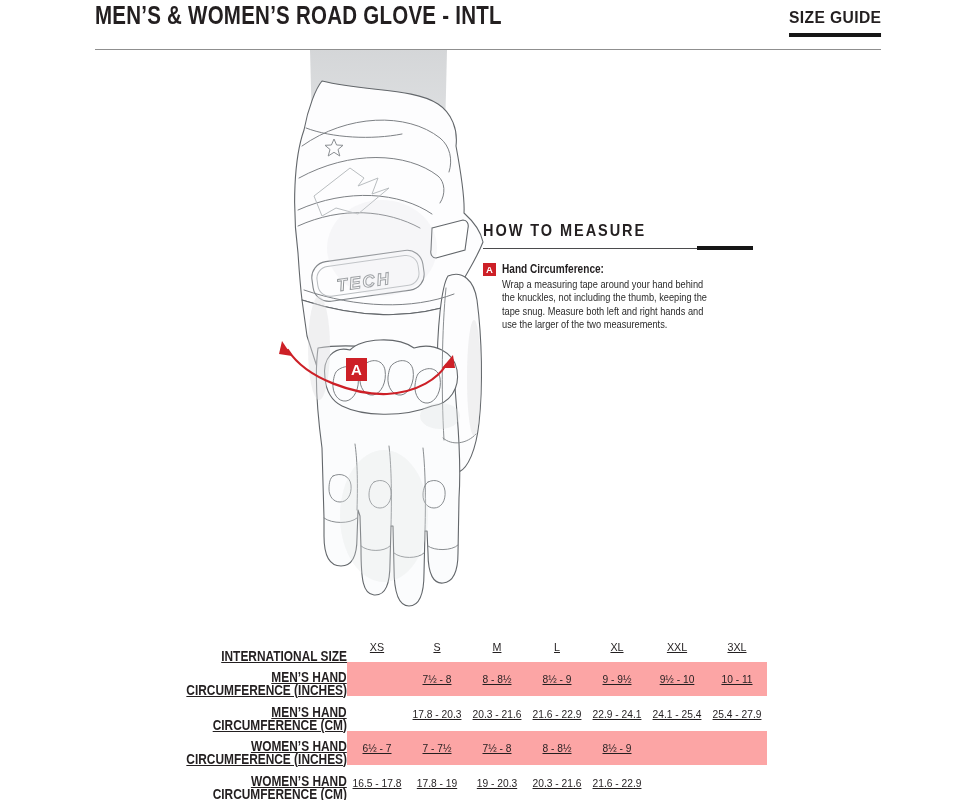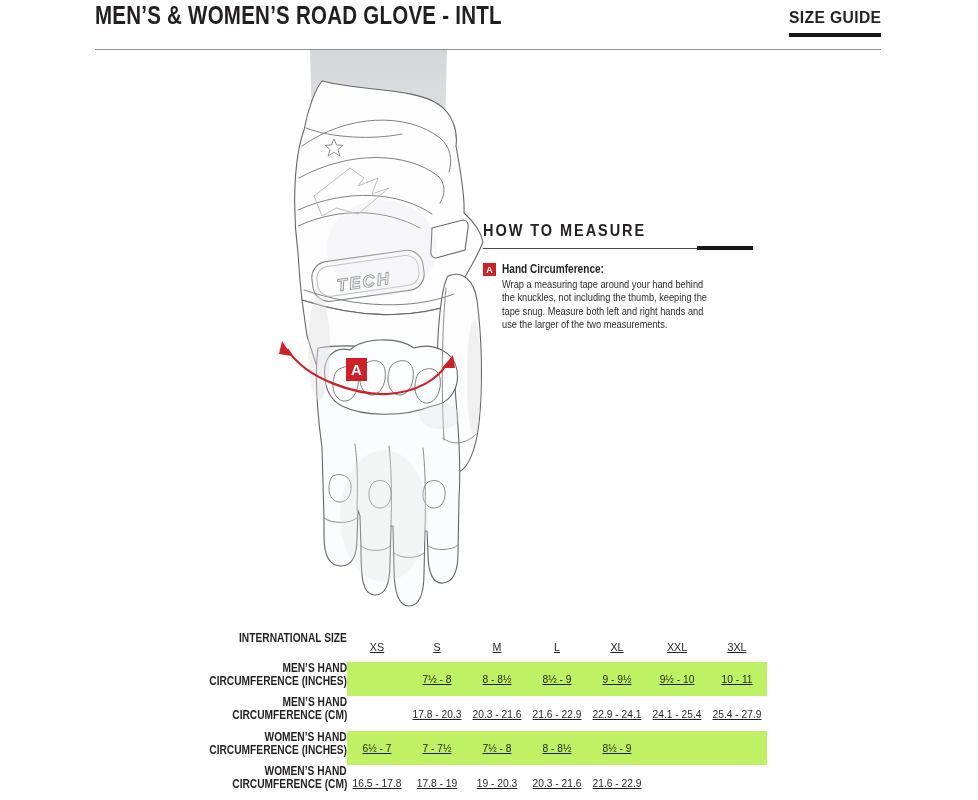--- a/index.html
+++ b/index.html
@@ -32,26 +32,26 @@
   .measure-item-title { font-size:12px; font-weight:bold; margin-bottom:2px; }
   .measure-item-body { font-size:11px; line-height:13.4px; color:#2b2b2b; }
 
   
   .size-table { position:absolute; left:230px; top:632px; width:537px; }
   .trow { display:flex; align-items:stretch; }
   .trow.head { height:30px; }
   .trow.r1, .trow.r3 { height:34px; }
   .trow.r2, .trow.r4 { height:35px; }
   .tlabel { width:117px; flex:none; display:flex; flex-direction:column;
-            justify-content:flex-start; align-items:flex-end; text-align:right;
-            font-weight:bold; font-size:12px; line-height:12.5px; }
+            justify-content:flex-end; align-items:flex-end; text-align:right;
+            font-weight:bold; font-size:14px; line-height:12.5px;text-decoration:underline; }
   .tlabel span { white-space:nowrap; transform:scaleX(.85); transform-origin:right center; }
   .tdata { width:420px; flex:none; display:grid; grid-template-columns:repeat(7,1fr);
            align-items:center;text-decoration:underline; }
-  .tdata.shaded { background:#bef264; }
+  .tdata.shaded { background:#fca5a5; }
   .tcell { text-align:center; font-size:11px; white-space:nowrap;
            transform:scaleX(.93); transform-origin:center center; }
   .trow.head .tcell { font-size:11.5px; color:#221e1f; }
 
   
   .glove-wrap { position:absolute; left:262px; top:48px; width:225px; height:585px; }
 </style>
 </head>
 <body>
 

